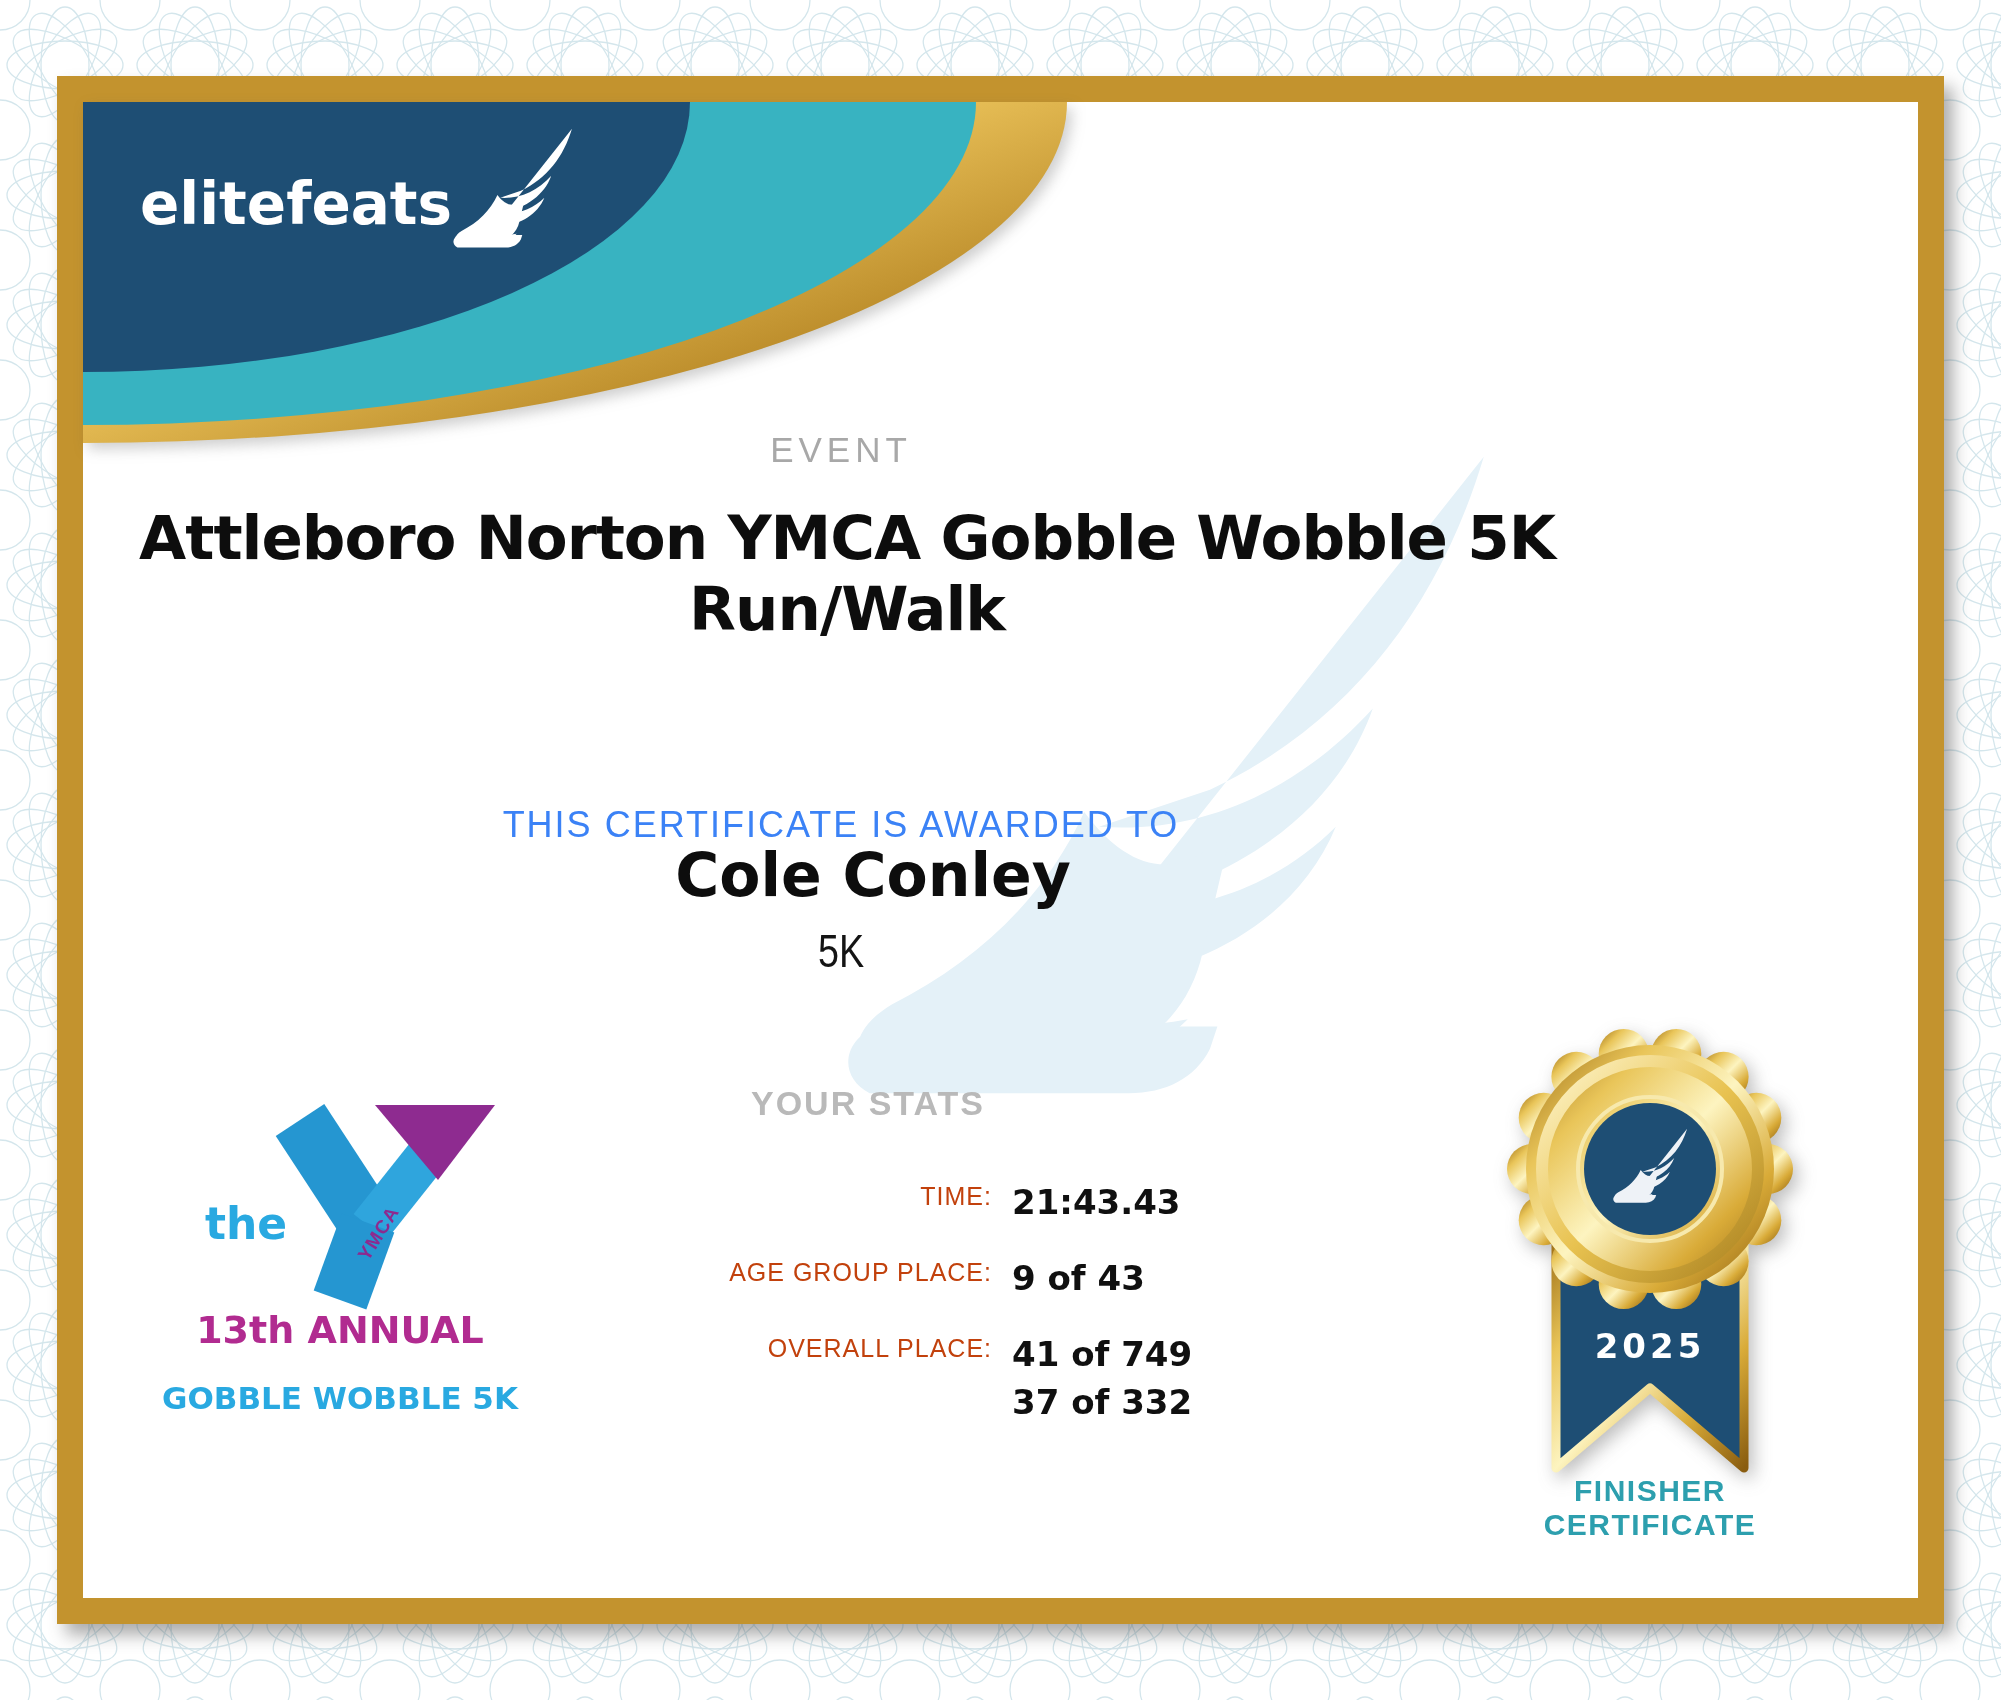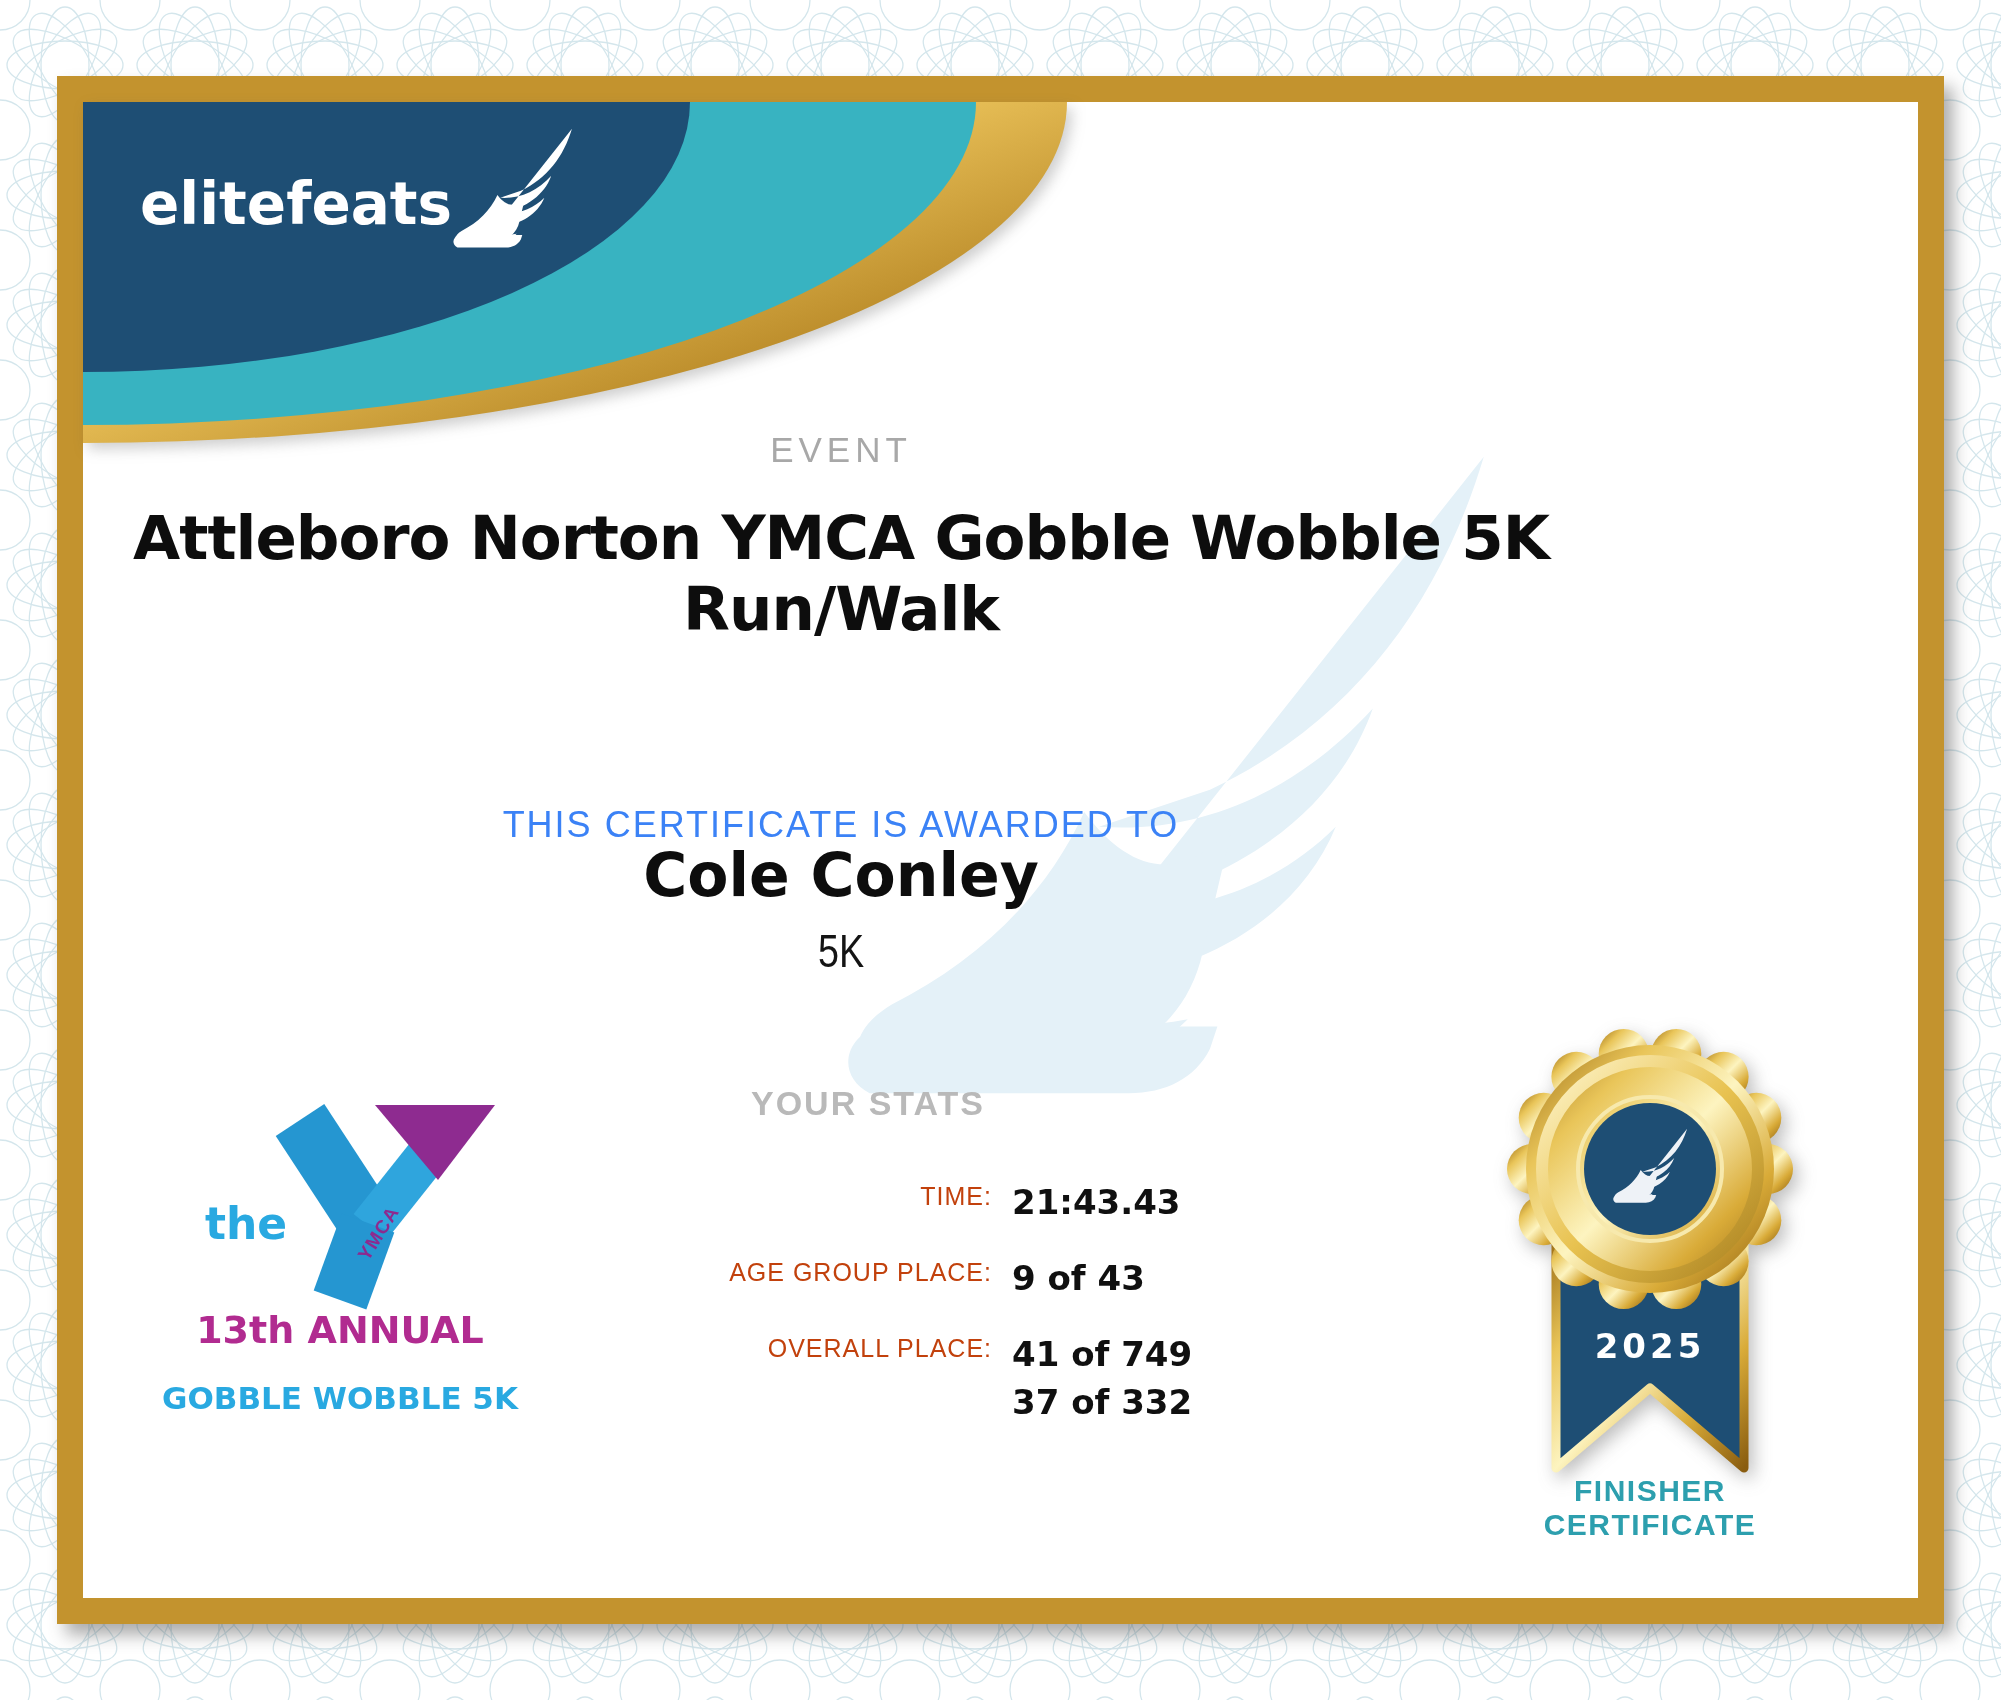--- a/index.html
+++ b/index.html
@@ -13,23 +13,23 @@
     box-sizing:border-box;border:26px solid #c3932e;background:#ffffff;
     box-shadow:9px 11px 16px rgba(70,70,70,.45);
   }
   .headersvg{position:absolute;left:83px;top:102px;filter:drop-shadow(5px 6px 7px rgba(80,80,80,.28));}
   .watermarksvg{position:absolute;left:83px;top:102px;}
   .medalsvg{position:absolute;left:1480px;top:1000px;filter:drop-shadow(5px 7px 9px rgba(70,70,70,.35));}
   .ylogosvg{position:absolute;left:255px;top:1095px;}
   .ctext{position:absolute;left:83px;width:1516px;text-align:center;}
   .event-label{top:430px;font-size:35px;letter-spacing:5px;color:#a8a8a8;font-weight:500;}
   .title{top:502px;font-size:61px;font-weight:bold;color:#0d0d0d;letter-spacing:-1px;
-         font-family:"DejaVu Sans",sans-serif;}
+         font-family:"DejaVu Sans",sans-serif;margin-left:6px;}
   .awarded{top:758px;font-size:36px;letter-spacing:2px;color:#3b82f6;font-weight:500;margin-top:46px;}
-  .name{top:840px;font-size:60px;font-weight:bold;color:#0d0d0d;font-family:"DejaVu Sans",sans-serif;}
+  .name{top:840px;font-size:60px;font-weight:bold;color:#0d0d0d;font-family:"DejaVu Sans",sans-serif;margin-left:32px;}
   .race{top:924px;font-size:46px;color:#141414;}
   .race span{display:inline-block;transform:scaleX(.82);}
   .yourstats{position:absolute;left:468px;width:800px;text-align:center;top:1084px;
              font-size:34px;letter-spacing:2px;color:#b9b9b9;font-weight:600;}
   .stat-label{position:absolute;left:360px;width:632px;text-align:right;
               font-size:25px;color:#c2410c;font-weight:500;letter-spacing:1px;}
   .stat-value{position:absolute;left:1012px;font-size:34px;color:#101010;font-weight:bold;
               font-family:"DejaVu Sans",sans-serif;}
   .the-label{position:absolute;left:205px;top:1198px;font-size:44px;font-weight:bold;
              color:#29a9e1;font-family:"DejaVu Sans",sans-serif;}

